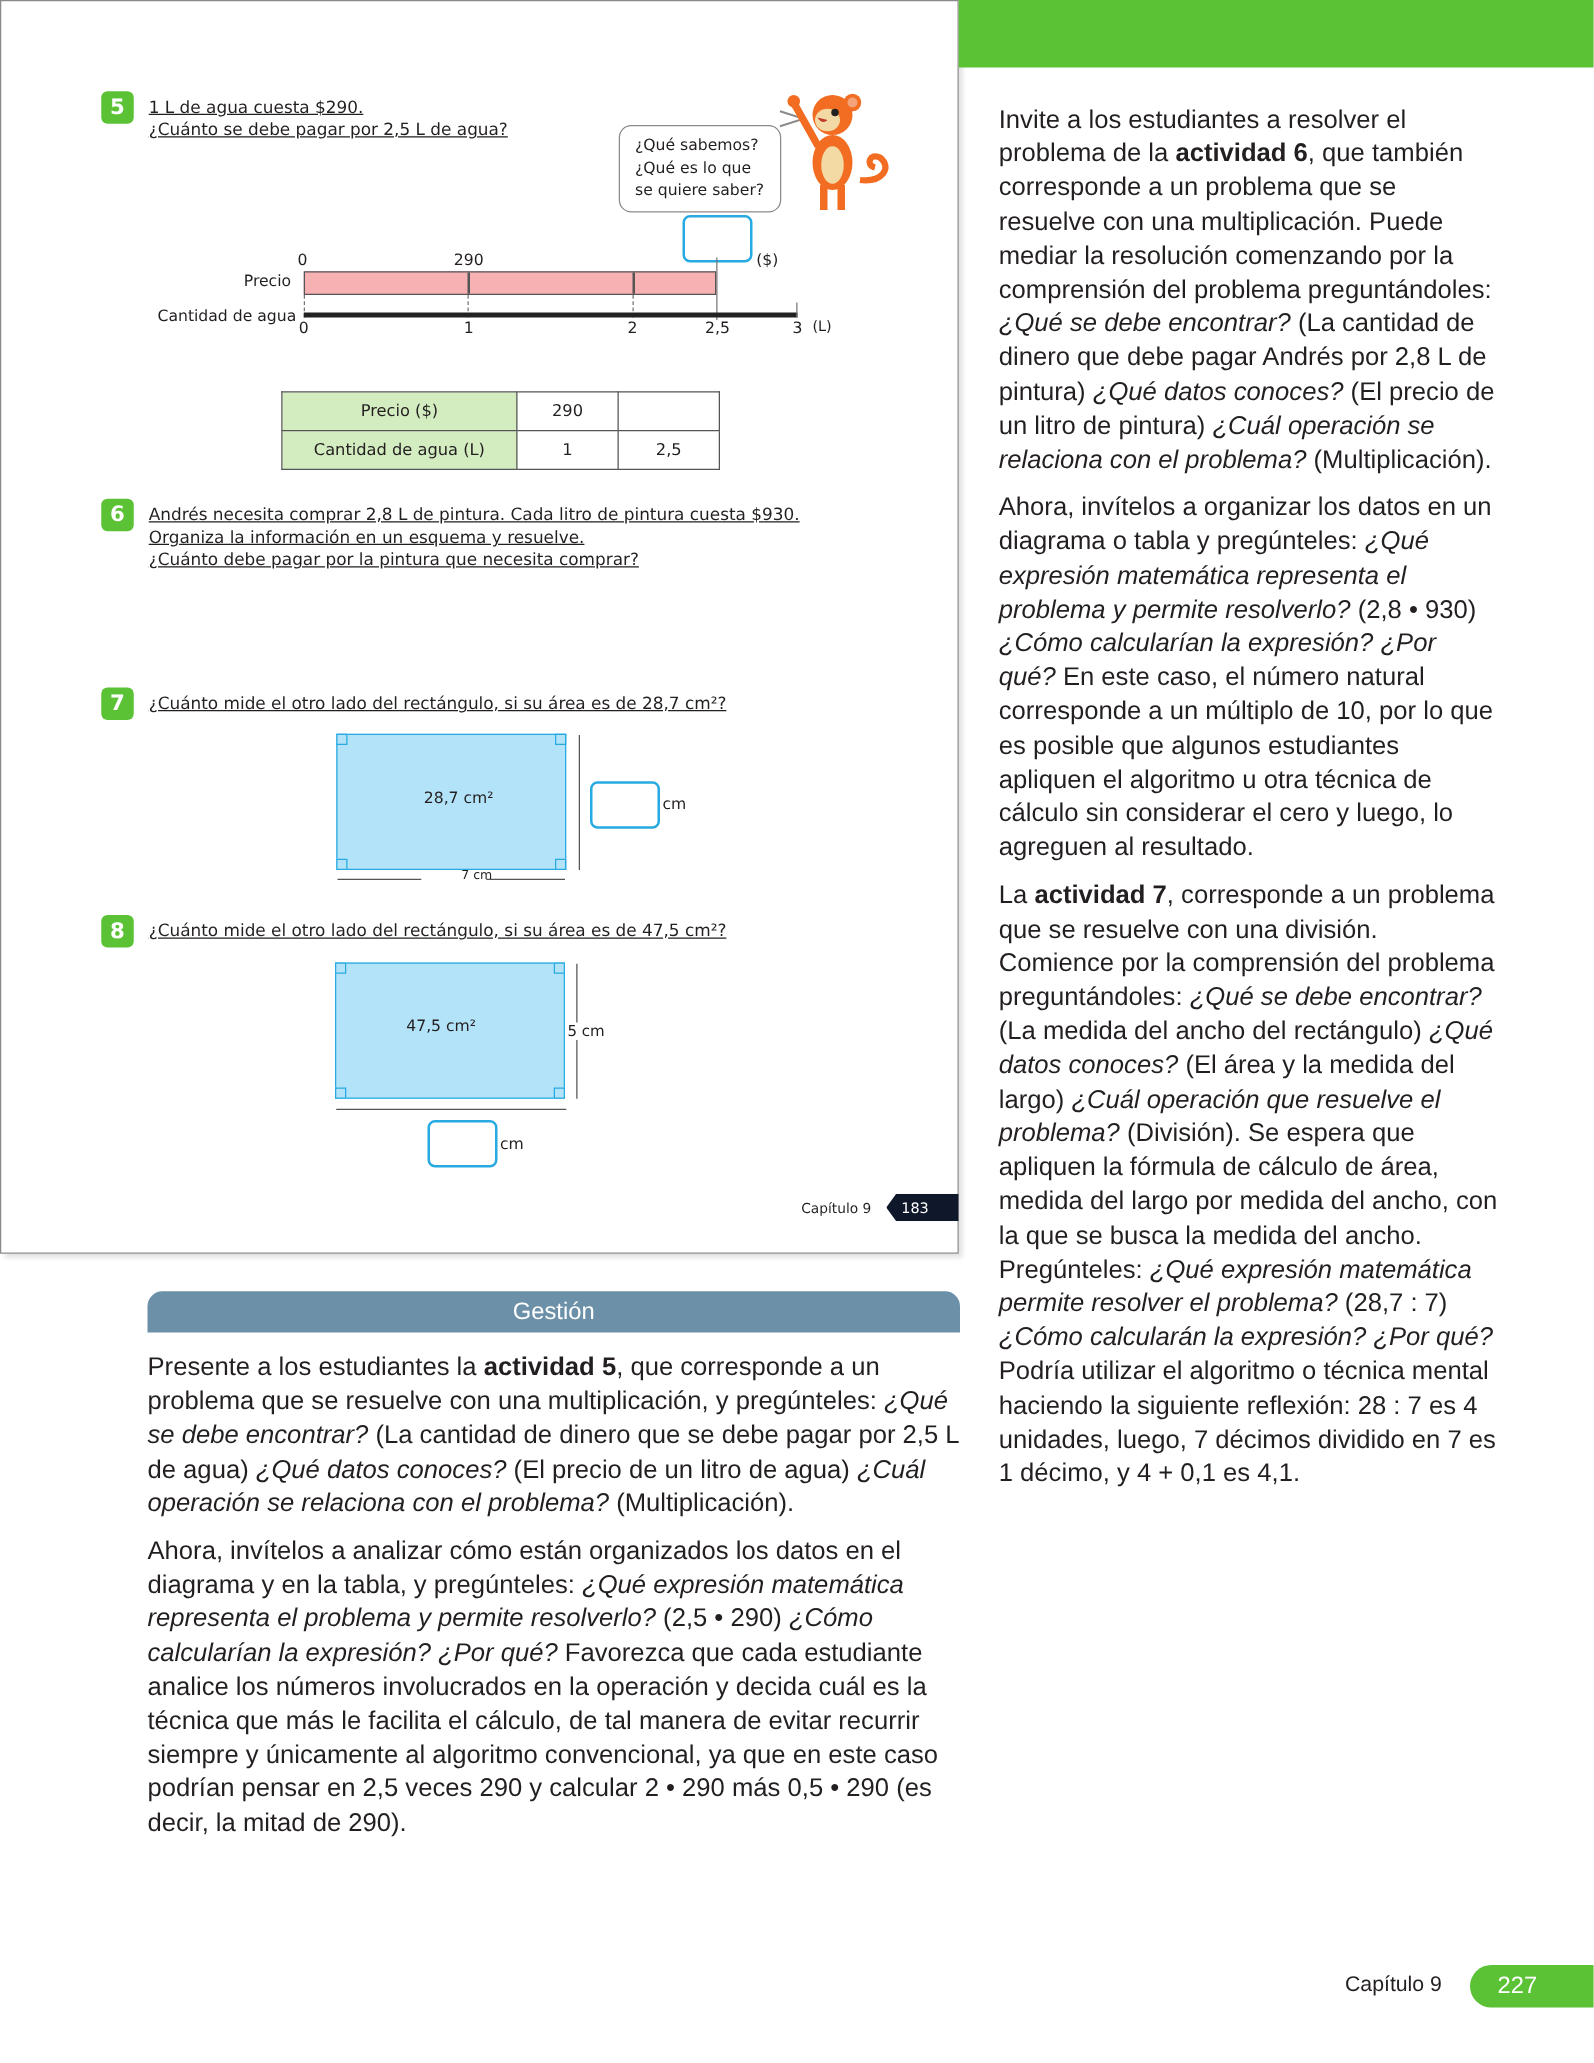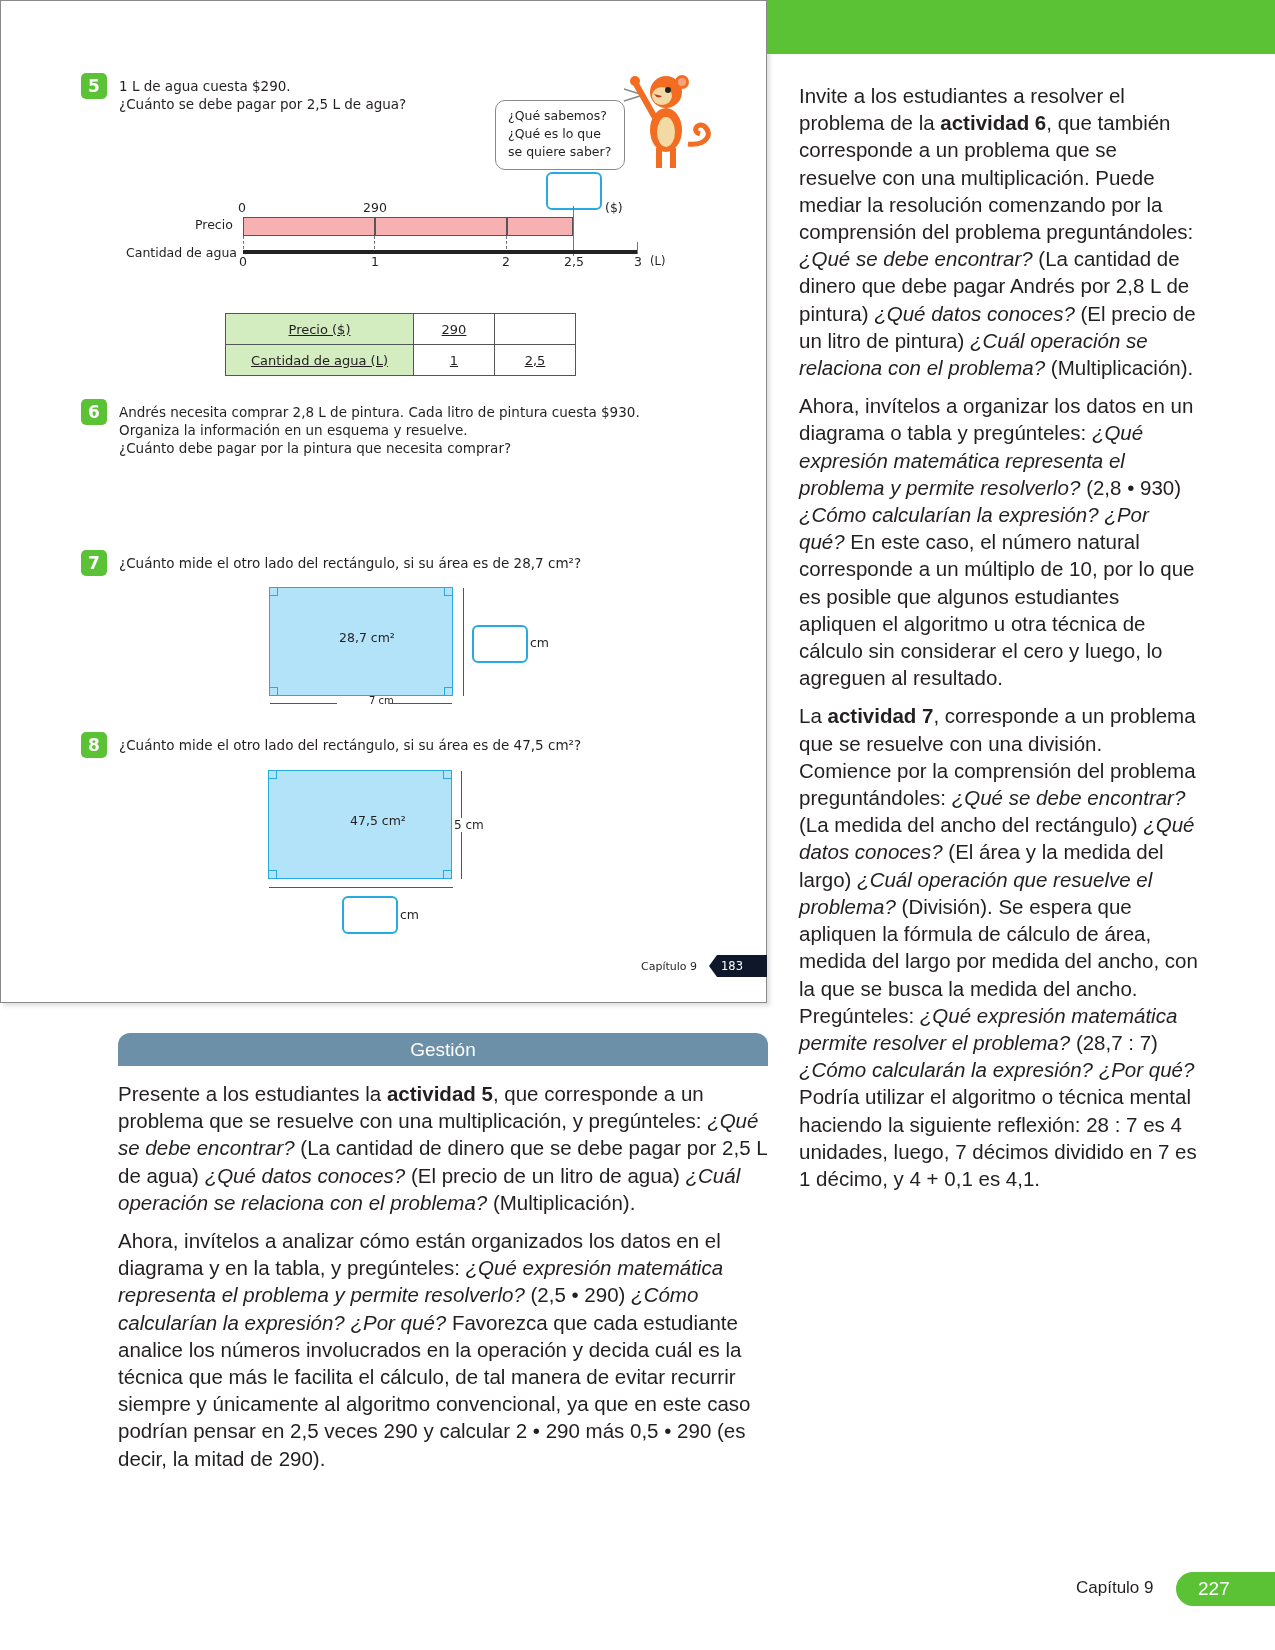--- a/index.html
+++ b/index.html
@@ -12,21 +12,21 @@
     position: absolute; left: 0; top: 0; width: 767px; height: 1003px;
     background: #fff; border: 1px solid #8a8a8a; box-sizing: border-box;
     box-shadow: 3px 3px 4px rgba(0,0,0,0.12);
     font-family: "DejaVu Sans", sans-serif; font-size: 13.5px; color: #231f20;
   }
   .act-badge {
     position: absolute; width: 26px; height: 26px; border-radius: 5px;
     background: #5bc236; color: #fff; font-weight: bold; font-size: 17px;
     display: flex; align-items: center; justify-content: center;
   }
-  .act-text { position: absolute; line-height: 18px; }
+  .act-text { position: absolute; line-height: 18px; text-decoration: underline; }
   .bubble {
     position: absolute; left: 494px; top: 71px; width: 130px; height: 70px;
     border: 1.5px solid #8a8a8a; border-radius: 10px; background: #fff;
     font-size: 12.5px; line-height: 18px; padding: 6px 0 0 12px; box-sizing: border-box; margin-top: 28px;
   }
   .bubble-tail { position: absolute; left: 622px; top: 84px; }
   .monkey { position: absolute; left: 625px; top: 65px; }
   .diagram-label { position: absolute; font-size: 12.5px; }
   .price-bar {
     position: absolute; left: 242px; top: 216px; width: 330px; height: 19px;
@@ -34,21 +34,21 @@
   }
   .price-div { position: absolute; top: 0; bottom: 0; width: 1.5px; background: #555; }
   .qty-axis { position: absolute; left: 242px; top: 249px; width: 395px; height: 4px; background: #222; }
   .dash-v { position: absolute; width: 0; border-left: 1px dashed #777; }
   .answer-box {
     position: absolute; border: 2px solid #27aae1; border-radius: 6px; background: #fff;
   }
   table.data-table {
     position: absolute; left: 224px; top: 312px; border-collapse: collapse; font-size: 13px;
   }
-  table.data-table td { border: 1.5px solid #555; height: 28px; text-align: center; text-decoration: underline; }
+  table.data-table td { border: 1.5px solid #555; height: 28px; text-align: center; }
   table.data-table td.hdr { background: #d3edc0; width: 185px; }
   table.data-table td.val { width: 78px; background: #fff; }
   .rect {
     position: absolute; background: #b3e3f8; border: 1.5px solid #27aae1; box-sizing: border-box;
   }
   .corner { position: absolute; width: 9px; height: 9px; border: 1px solid #27aae1; background: #b3e3f8; box-sizing: border-box; }
   .rect-label { position: absolute; font-size: 12.5px; }
   .dim-line-h { position: absolute; height: 1px; background: #555; }
   .dim-line-v { position: absolute; width: 1px; background: #555; }
   .footer-small { position: absolute; font-size: 11px; }
@@ -186,21 +186,21 @@
 
   <div class="act-badge" style="left:80px;top:731px;">8</div>
   <div class="act-text" style="left:118px;top:735px;">¿Cuánto mide el otro lado del rectángulo, si su área es de 47,5 cm²?</div>
 
   <div class="rect" style="left:267px;top:769px;width:184px;height:109px;">
     <div class="corner" style="left:-1px;top:-1px;"></div>
     <div class="corner" style="right:-1px;top:-1px;"></div>
     <div class="corner" style="left:-1px;bottom:-1px;"></div>
     <div class="corner" style="right:-1px;bottom:-1px;"></div>
   </div>
-  <div class="rect-label" style="left:349px;top:812px;">47,5 cm²</div>
+  <div class="rect-label" style="left:324px;top:812px;">47,5 cm²</div>
   <div class="dim-line-v" style="left:460px;top:770px;height:108px;"></div>
   <div class="rect-label" style="left:453px;top:817px;background:#fff;font-size:12px;">5 cm</div>
   <div class="dim-line-h" style="left:268px;top:886px;width:184px;"></div>
   <div class="answer-box" style="left:341px;top:895px;width:52px;height:34px;"></div>
   <div class="rect-label" style="left:399px;top:906px;">cm</div>
 
   <div class="footer-small" style="left:640px;top:959px;">Capítulo 9</div>
   <div class="page-tab-small">183</div>
 </div>
 

